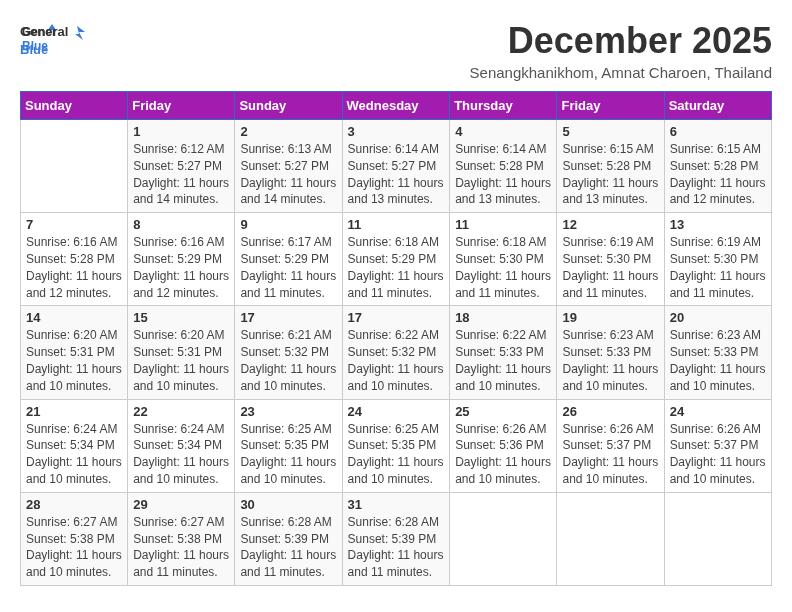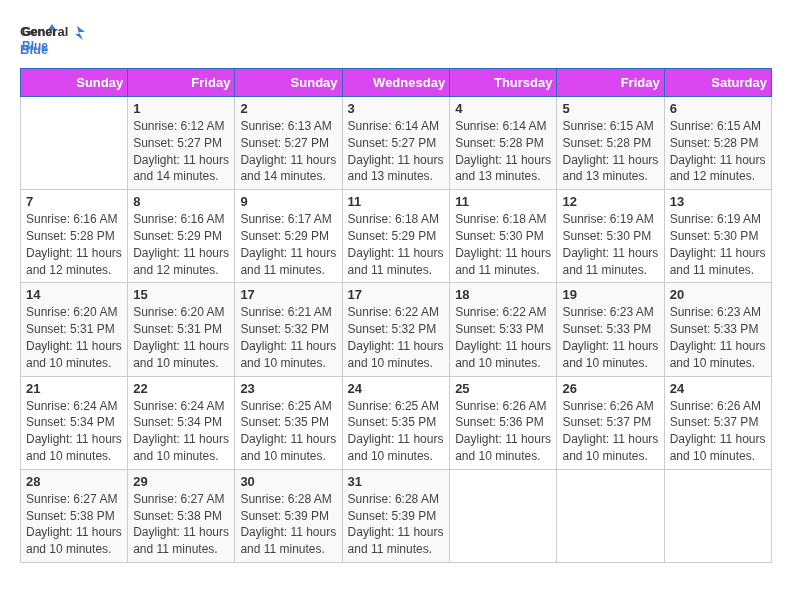--- a/index.html
+++ b/index.html
@@ -33,23 +33,23 @@
       font-size: 15px;
       color: #555;
       margin-top: 2px;
     }
     .calendar {
       width: 100%;
       border-collapse: collapse;
       border: 1px solid #ccc;
     }
     .calendar th {
-      background-color: #d946ef;
+      background-color: #a21caf;
       color: #fff;
-      text-align: right;
+      text-align: left;
       padding: 6px 4px;
       font-size: 13px;
       font-weight: bold;
       border: 1px solid #2a6bc5;
     }
     .calendar td {
       vertical-align: top;
       border: 1px solid #ccc;
       padding: 4px 5px;
       width: 108px;
@@ -92,20 +92,24 @@
       </svg>
     </div>
     <div style="margin-top:-34px; margin-left:0;">
       <span style="font-size:13px; font-weight:bold; color:#333;">General</span><svg width="16" height="16" viewBox="0 0 16 16" style="display:inline-block; vertical-align:middle; margin-left:1px;">
           <polygon points="8,2 16,8 10,8 14,16 6,10 10,10" fill="#3a7bd5"></polygon>
         </svg>
       <br>
       <span style="font-size:13px; font-weight:bold; color:#3a7bd5;">Blue</span>
     </div>
   </div>
+  <div class="title-section">
+    <div class="calendar-title">December 2025</div>
+    <div class="calendar-subtitle">Senangkhanikhom, Amnat Charoen, Thailand</div>
+  </div>
 </div>
 
 <table class="calendar">
   <thead>
     <tr id="days-header">
     <th>Sunday</th>
         <th>Friday</th>
         <th>Sunday</th>
         <th>Wednesday</th>
         <th>Thursday</th>

